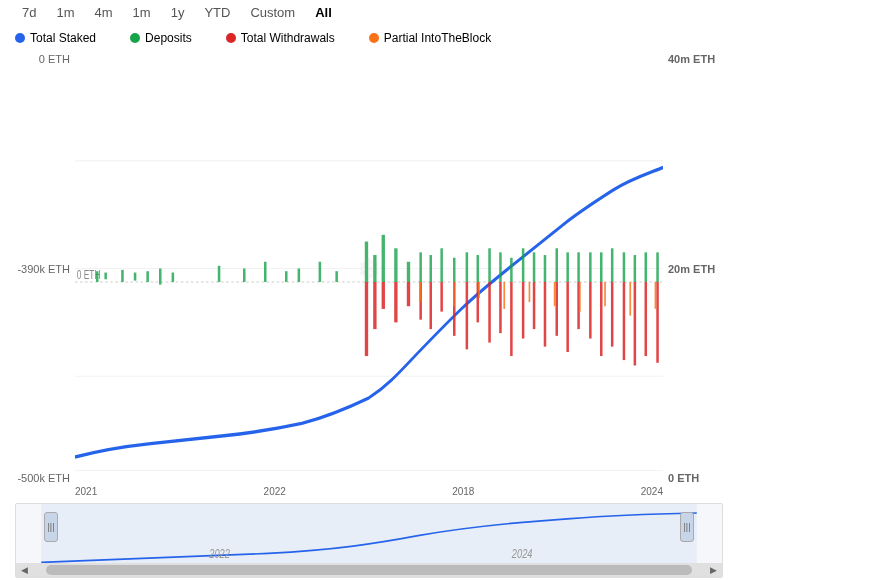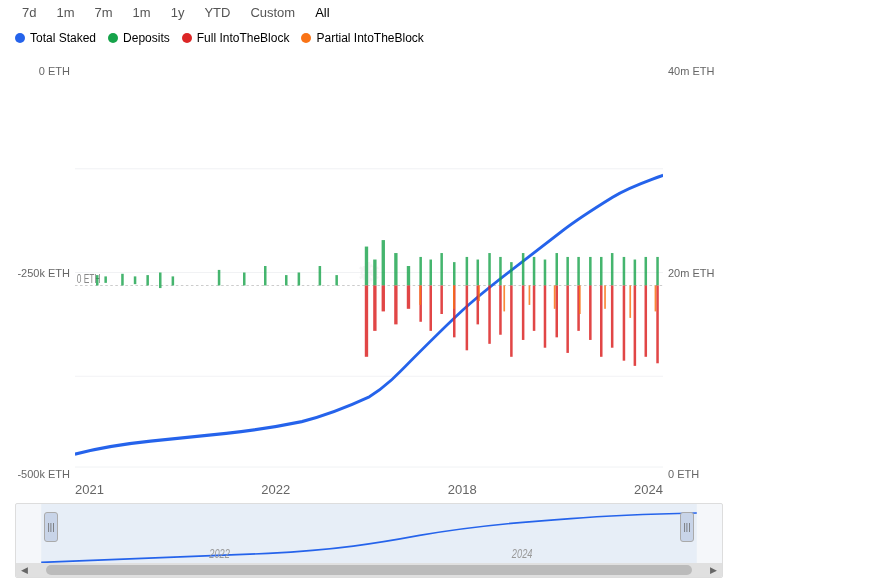--- a/index.html
+++ b/index.html
@@ -33,31 +33,31 @@
       padding: 3px 7px;
       border: none;
       background: transparent;
       cursor: pointer;
       font-size: 13px;
       color: #555;
       border-radius: 3px;
     }
 
     .time-btn.active {
-      font-weight: normal;
+      font-weight: bold;
       color: #000;
       text-align: right;
     }
 
     
     .legend {
       display: flex;
       align-items: center;
-      gap: 12px;
-      margin-bottom: 20px;
+      gap: 34px;
+      margin-bottom: 8px;
       font-size: 12px;
     }
 
     .legend-item {
       display: flex;
       align-items: center;
       gap: 5px;
     }
 
     .legend-dot {
@@ -89,20 +89,21 @@
     .y-axis-right {
       width: 60px;
       position: relative;
       display: flex;
       flex-direction: column;
       justify-content: space-between;
       align-items: flex-start;
       padding-left: 5px;
       font-size: 11px;
       color: #666;
+      font-weight: bold;
     }
 
     .chart-inner {
       flex: 1;
       position: relative;
       overflow: hidden;
     }
 
     
     .watermark {
@@ -117,21 +118,21 @@
       white-space: nowrap;
       display: flex;
       align-items: center;
       gap: 8px;
     }
 
     
     .x-axis {
       display: flex;
       justify-content: space-between;
-      font-size: 13px;
+      font-size: 10px;
       color: #666;
       padding: 2px 60px;
     }
 
     
     .mini-chart-area {
       height: 75px;
       position: relative;
       margin: 4px 0 0 0;
       border: 1px solid #ddd;
@@ -198,54 +199,54 @@
   </style>
 </head>
 <body>
 
 <div class="container">
 
   <div class="time-controls">
 
   <button class="time-btn">7d</button>
       <button class="time-btn">1m</button>
-      <button class="time-btn">7m</button>
+      <button class="time-btn">4m</button>
       <button class="time-btn">1m</button>
       <button class="time-btn">1y</button>
       <button class="time-btn">YTD</button>
       <button class="time-btn">Custom</button>
       <button class="time-btn active">All</button>
     </div>
 
   <div class="legend">
 
   <div class="legend-item">
         <span class="legend-dot" style="background: rgb(37, 99, 235);"></span>
         <span>Total Staked</span>
       </div>
       <div class="legend-item">
         <span class="legend-dot" style="background: rgb(22, 163, 74);"></span>
         <span>Deposits</span>
       </div>
       <div class="legend-item">
         <span class="legend-dot" style="background: rgb(220, 38, 38);"></span>
-        <span>Full IntoTheBlock</span>
+        <span>Total Withdrawals</span>
       </div>
       <div class="legend-item">
         <span class="legend-dot" style="background: rgb(249, 115, 22);"></span>
         <span>Partial IntoTheBlock</span>
       </div>
     </div>
 
   <div class="chart-area">
 
     <div class="y-axis-left">
 
     <span>0 ETH</span>
-        <span>-250k ETH</span>
+        <span>-390k ETH</span>
         <span>-500k ETH</span>
       </div>
 
     <div class="chart-inner">
       
       <div class="watermark">
         <span>❄</span>
       </div>
 
       <svg width="100%" height="100%" viewBox="0 0 700 320" preserveAspectRatio="none">

